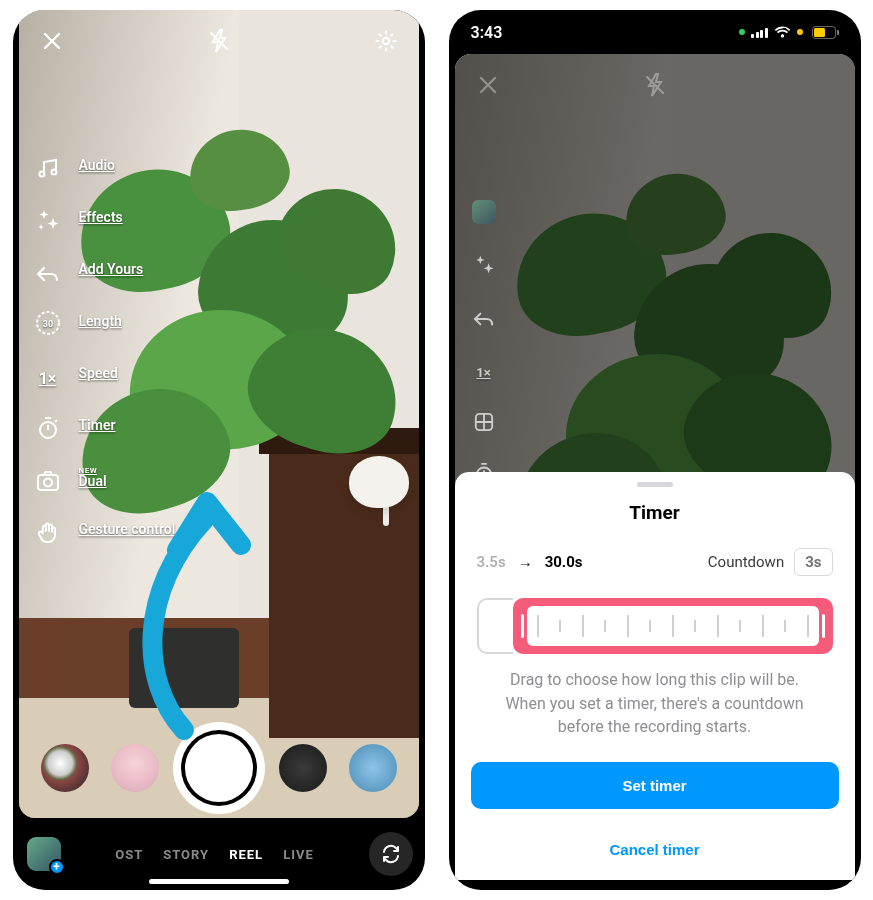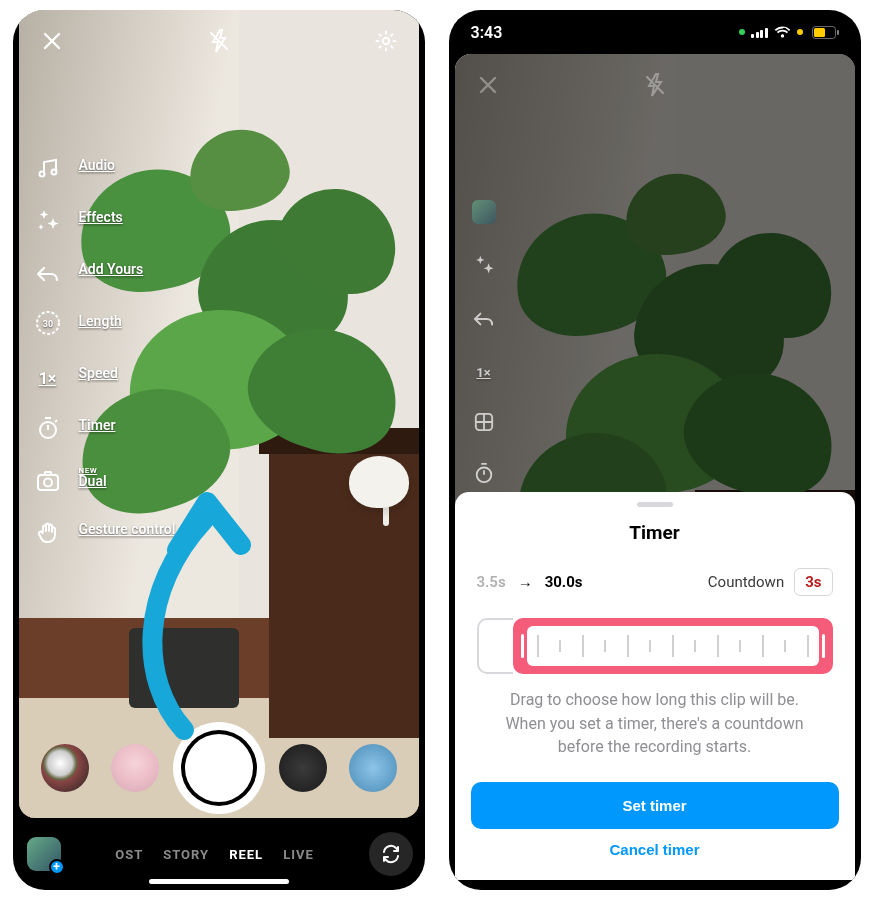--- a/index.html
+++ b/index.html
@@ -151,32 +151,32 @@
     color:#000;
   }
   .grabber { width:36px; height:5px; background:#d8d8dc; border-radius:3px; margin:0 auto 14px; }
   .sheet-title { text-align:center; font-weight:700; font-size:19px; margin-bottom:24px; }
   .time-row { display:flex; align-items:center; justify-content:space-between; padding:0 6px; margin-bottom:22px; font-size:15px;}
   .time-left { display:flex; align-items:center; gap:12px; }
   .time-start { color:#b0b0b0; font-weight:600; }
   .time-arrow { color:#000; font-weight:400; font-size:15px; }
   .time-end { font-weight:700; color:#000; }
   .countdown-label { color:#3a3a3a; }
-  .countdown-pill { border:1px solid #d8d8dc; border-radius:6px; padding:4px 10px; color:#b91c1c; font-weight:700; margin-left:10px;}
+  .countdown-pill { border:1px solid #d8d8dc; border-radius:6px; padding:4px 10px; color:#737373; font-weight:700; margin-left:10px;}
   .slider-track { height:56px; display:flex; align-items:center; margin:0 6px 14px; gap:-0px; position:relative;}
   .slider-ghost { width:36px; height:100%; border:2px solid #d8d8dc; border-radius:10px 0 0 10px; border-right:none;}
   .slider-range { flex:1; height:100%; background:#f55c7a; border-radius:10px; position:relative; display:flex; align-items:center; padding:0 12px;}
   .slider-inner { position:absolute; left:14px; right:14px; top:8px; bottom:8px; background:#fff; border-radius:6px; display:flex; align-items:center; justify-content:space-between; padding:0 10px;}
   .slider-inner > span { width:2px; background:#d0d0d0; }
   .slider-inner > span.tall { height:22px; }
   .slider-inner > span.short { height:12px; }
   .slider-right-cap { position:absolute; right:8px; top:50%; transform:translateY(-50%); width:3px; height:24px; background:#fff; border-radius:2px;}
   .slider-left-cap { position:absolute; left:8px; top:50%; transform:translateY(-50%); width:3px; height:24px; background:#fff; border-radius:2px;}
   .hint { text-align:center; color:#8e8e93; font-size:16px; line-height:1.45; padding:0 26px; margin-bottom:24px;}
-  .primary-btn { width:100%; background:#0098fd; color:#fff; font-weight:700; font-size:15px; border:none; border-radius:10px; padding:15px 0; margin-bottom:12px;}
+  .primary-btn { width:100%; background:#0098fd; color:#fff; font-weight:700; font-size:15px; border:none; border-radius:10px; padding:15px 0; margin-bottom:32px;}
   .secondary-link { width:100%; background:none; border:none; color:#0098fd; font-weight:700; font-size:15px; text-align:center; display:block;}
 
   
   .mini-thumb { width:24px; height:24px; border-radius:6px; background:linear-gradient(135deg,#6a8,#356); }
   .mini-txt-1x { font-size:13px; font-weight:700; color:#fff; }
 </style>
 </head>
 <body>
 
 <div class="phone">

